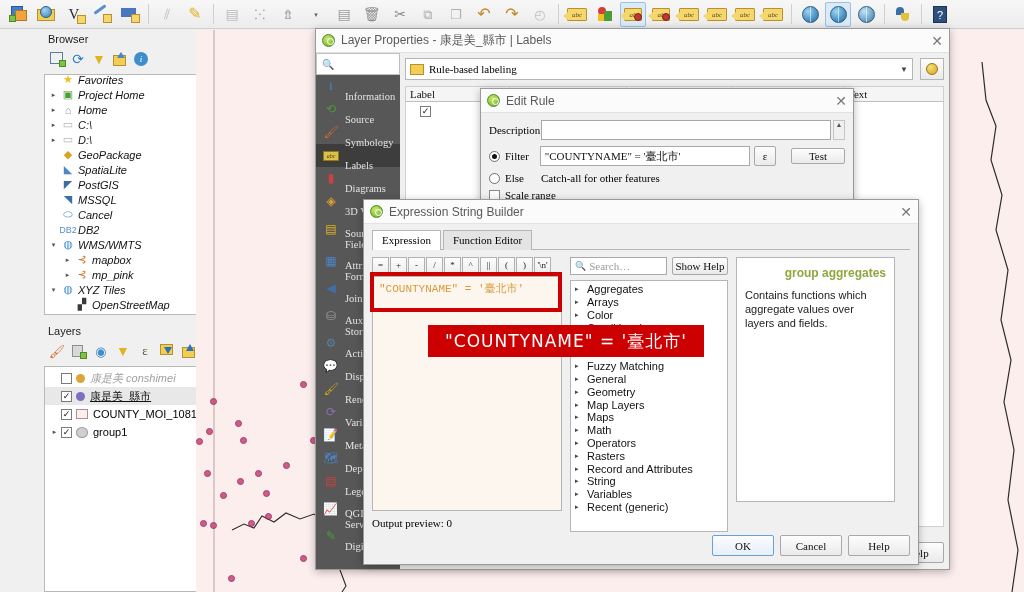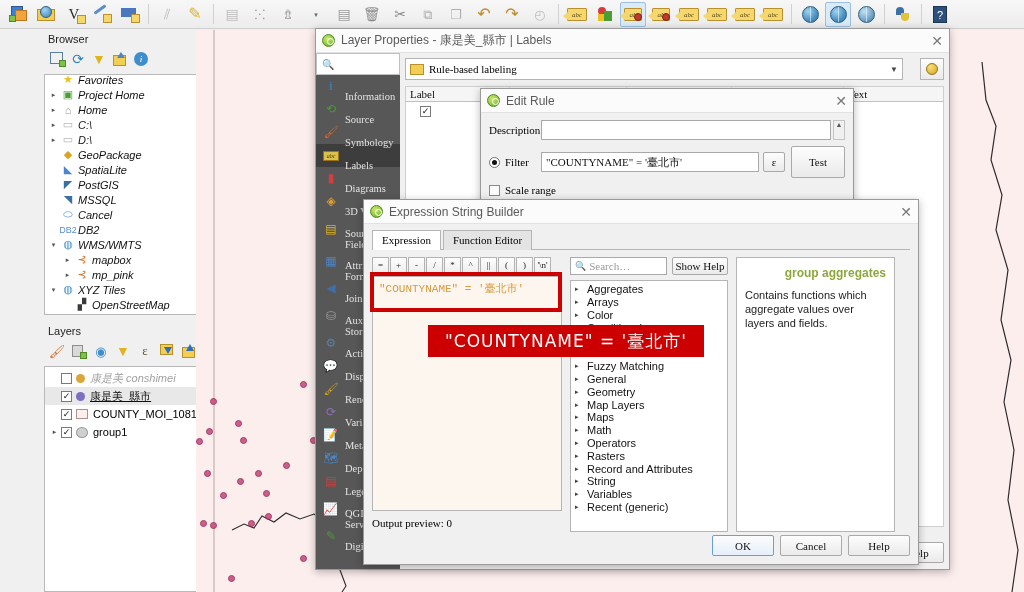--- a/index.html
+++ b/index.html
@@ -715,21 +715,21 @@
               <span class="lp-ico">
                 <span style="color:#4a9e35;font-size:12px;">✎</span>
               </span>
               <span class="lp-lbl">Digitizing</span>
             </div>
           </div>
       </div>
 
       <div class="lp-main">
 
-        <div style="display:flex;align-items:center;gap:17px;">
+        <div style="display:flex;align-items:center;gap:7px;">
           <div class="combo" style="flex:1;">
             <span style="display:inline-block;width:14px;height:11px;background:#f2cf52;border:1px solid #b8912e;margin-right:5px;"></span>
             <span>Rule-based labeling</span>
             <span class="caret">▼</span>
           </div>
           <div style="width:24px;height:22px;border:1px solid #b5b5b5;background:linear-gradient(180deg,#fdfdfd,#eaeaea);display:flex;align-items:center;justify-content:center;">
             <span style="display:inline-block;width:12px;height:12px;border-radius:50%;background:radial-gradient(circle at 35% 30%,#f5e07a,#d9a41e);border:1px solid #9a7314;"></span>
           </div>
         </div>
 
@@ -770,23 +770,28 @@
 
       <div style="display:flex;align-items:center;margin-bottom:6px;">
         <span class="radio">
             <i></i>
           </span>
         <span class="serif" style="width:36px;font-size:11px;">Filter</span>
         <div class="field" style="width:218px;">
           <span>"COUNTYNAME" = '臺北市'</span>
         </div>
         <div class="btn" style="min-width:22px;height:20px;margin-left:4px;">ε</div>
-        <div class="btn" style="min-width:54px;height:32px;margin-left:6px;">Test</div>
-      </div>
-
+        <div class="btn" style="min-width:54px;height:16px;margin-left:15px;">Test</div>
+      </div>
+
+      <div style="display:flex;align-items:center;margin-bottom:5px;">
+        <span class="radio"></span>
+        <span class="serif" style="width:36px;font-size:11px;">Else</span>
+        <span class="serif" style="font-size:11px;">Catch-all for other features</span>
+      </div>
 
       <div style="display:flex;align-items:center;">
         <span class="chk-sq"></span>
         <span class="serif" style="font-size:11px;">Scale range</span>
       </div>
     </div>
   </div>
 
   <div class="dlg" style="left:363px;top:199px;width:556px;height:366px;">
     <div class="dlg-title">
@@ -905,21 +910,21 @@
                 </div>
                 <div class="fn-row">
                   <span class="fn-arrow">▸</span>
                   <span>Recent (generic)</span>
                 </div>
               </div>
           </div>
         </div>
 
         <div style="width:159px;">
-          <div class="help-pane" style="height:275px;">
+          <div class="help-pane" style="height:245px;">
             <div class="help-title">group aggregates</div>
             <div class="help-body">Contains functions which aggregate values over layers and fields.</div>
           </div>
         </div>
       </div>
 
       <div style="position:absolute;right:8px;bottom:8px;display:flex;gap:6px;">
         <div class="btn primary">OK</div>
         <div class="btn">Cancel</div>
         <div class="btn">Help</div>

